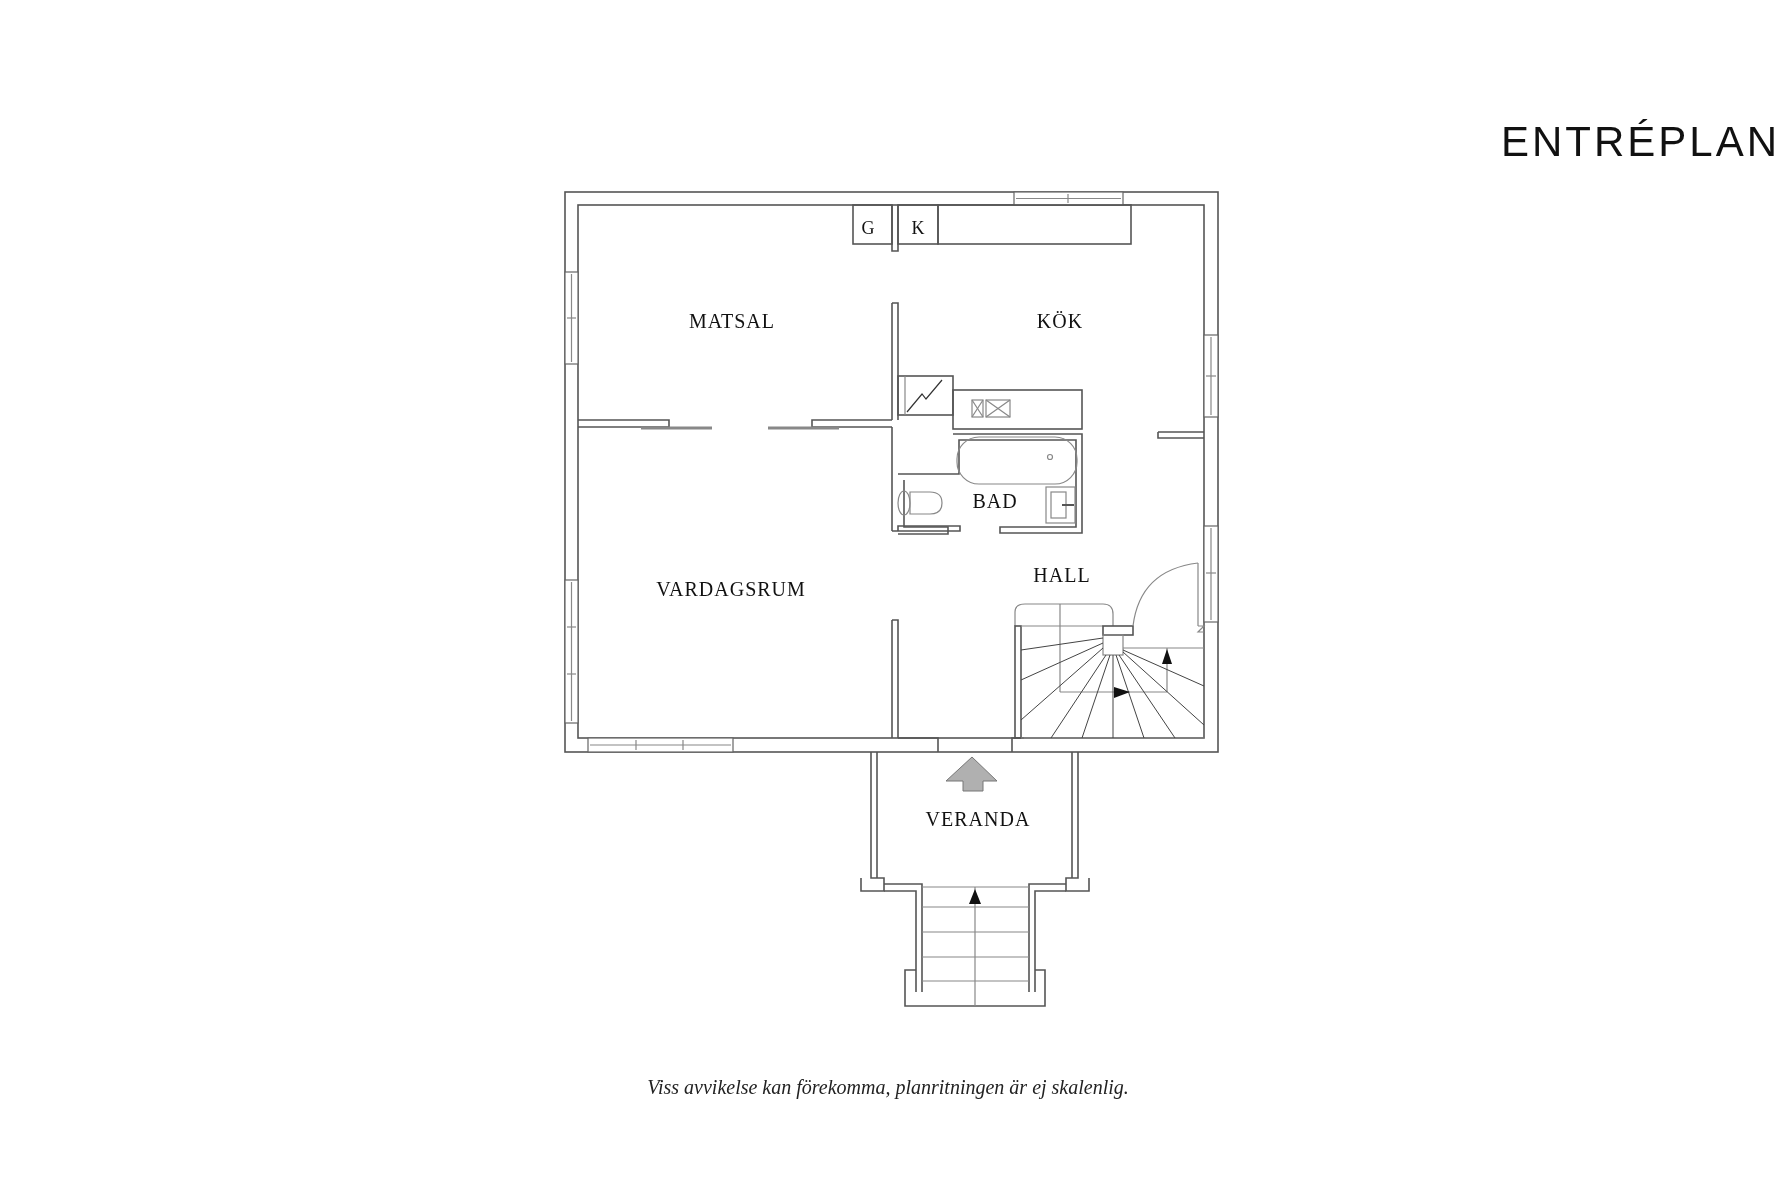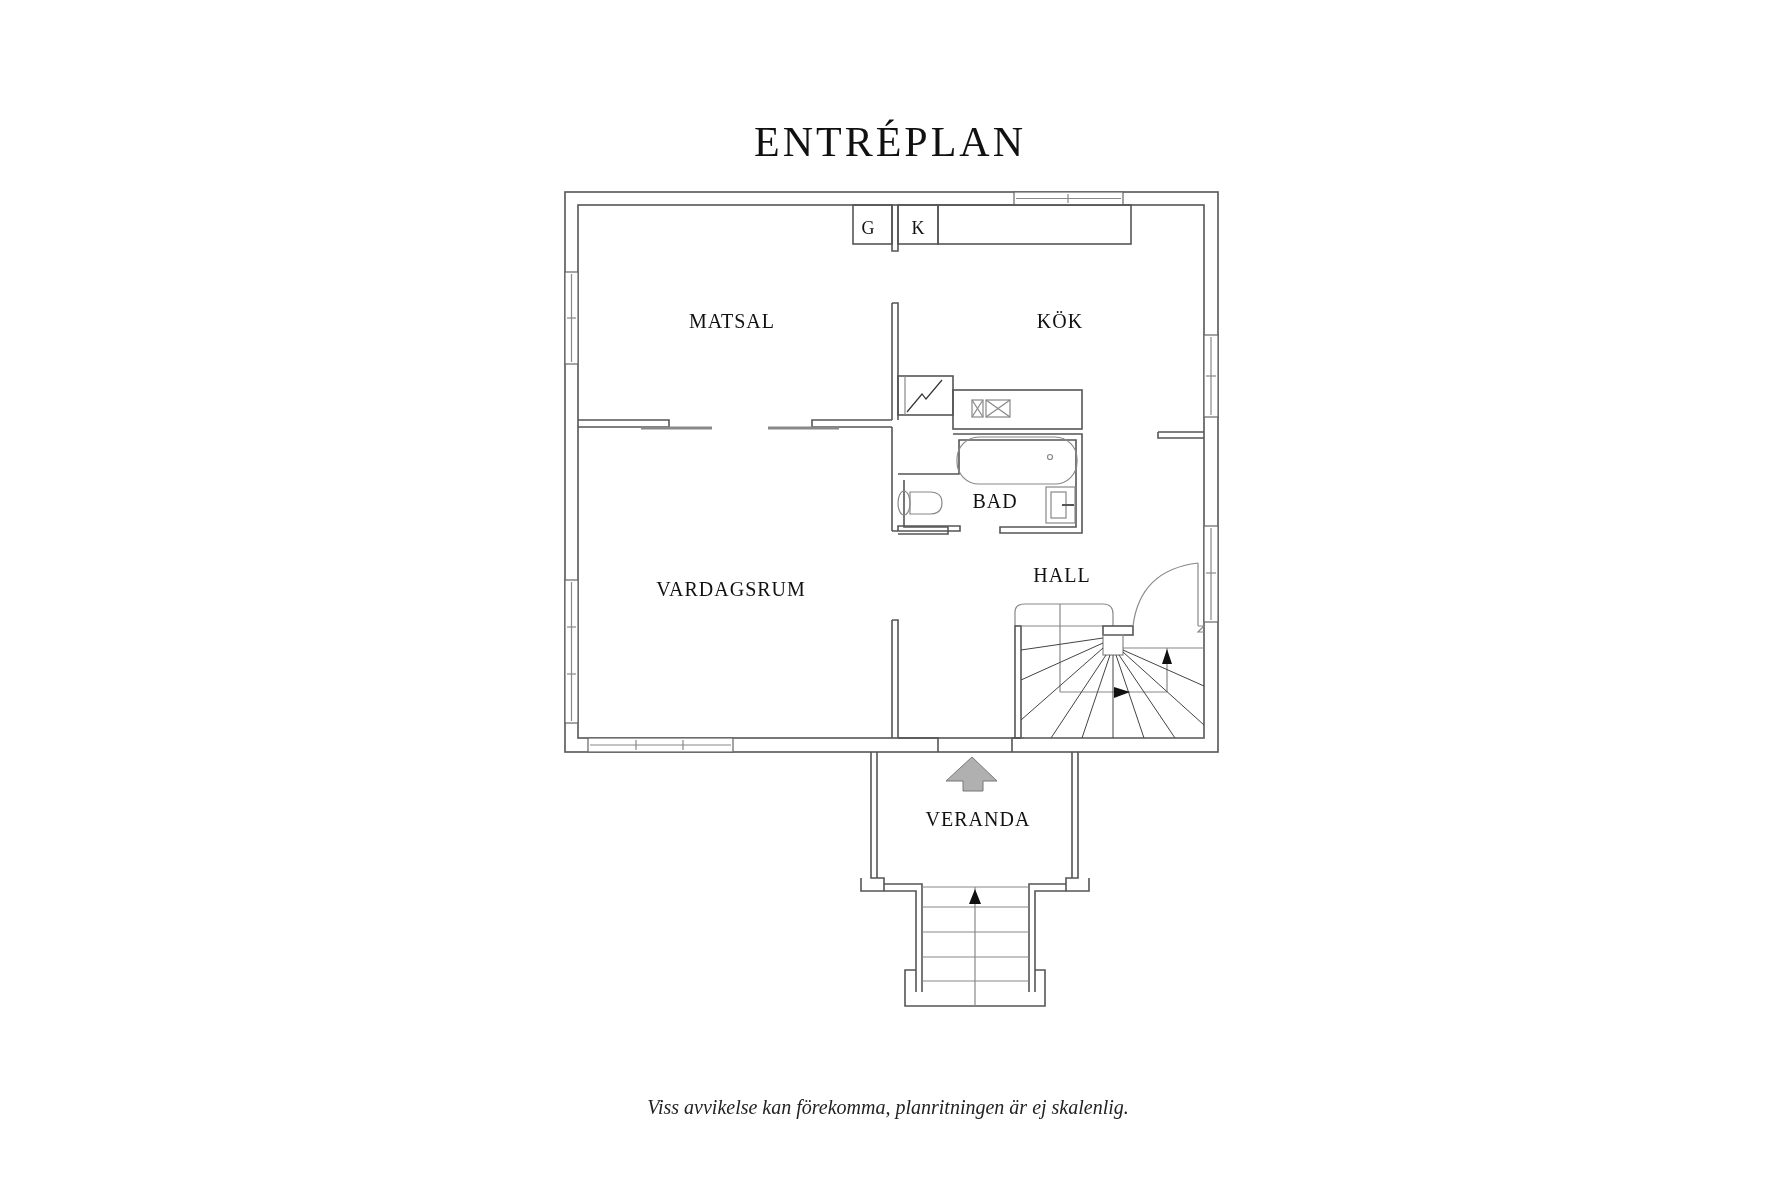--- a/index.html
+++ b/index.html
@@ -1,25 +1,25 @@
 <!DOCTYPE html>
 <html><head>
 <meta charset="utf-8">
 <style>
   html, body { margin: 0; padding: 0; background: #ffffff; }
   body { width: 1780px; height: 1187px; position: relative; overflow: hidden; }
   .title {
-    position: absolute; left: 0; top: 118px; width: 1780px; text-align: center;
-    font-family: Liberation Serif, serif; font-size: 42px;
+    position: absolute; left: 0; top: 118px; width: 1780px; text-align: right;
+    font-family: Liberation Sans, sans-serif; font-size: 42px;
     letter-spacing: 3px; color: #111;
   }
   .footer {
     position: absolute; left: 0; top: 1076px; width: 1776px; text-align: center;
     font-family: "Liberation Serif", "DejaVu Serif", serif; font-style: italic;
-    font-size: 20px; color: #222; margin-top: 20px;
+    font-size: 20px; color: #222;
   }
   svg { position: absolute; left: 0; top: 0; }
   .lbl { font-family: "Liberation Serif", "DejaVu Serif", serif; font-size: 20px; fill: #111; letter-spacing: 1px; }
   .small { font-family: "Liberation Serif", "DejaVu Serif", serif; font-size: 18px; fill: #111; }
   .w { fill: none; stroke: #555; stroke-width: 1.6; }
   .wl { fill: none; stroke: #888; stroke-width: 1.2; }
   .wd { fill: #fff; stroke: #666; stroke-width: 1.2; }
 </style>
 </head>
 <body>

